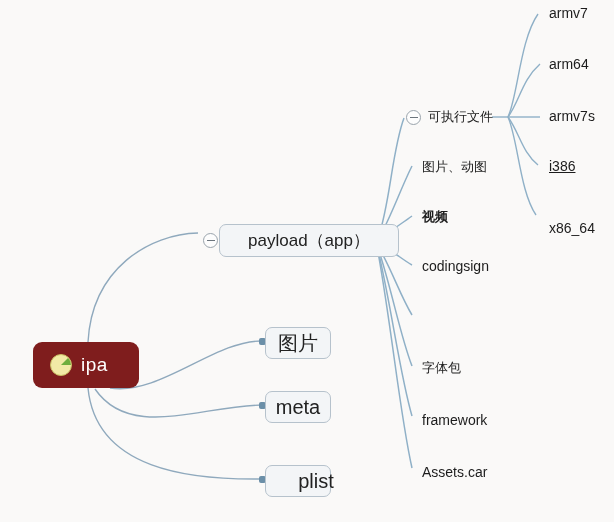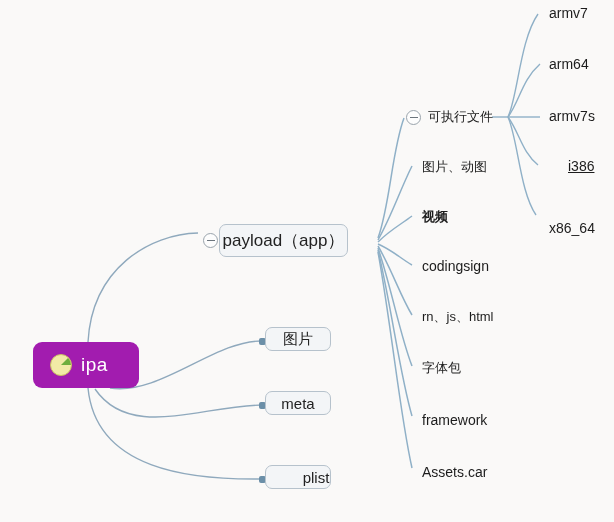--- a/index.html
+++ b/index.html
@@ -26,21 +26,21 @@
     pointer-events: none;
   }
 
   
   .root-node {
     position: absolute;
     left: 33px;
     top: 342px;
     width: 106px;
     height: 46px;
-    background: #a21caf;
+    background: #7f1d1d;
     border-radius: 9px;
     display: flex;
     align-items: center;
     gap: 9px;
     padding-left: 17px;
     box-sizing: border-box;
   }
   .root-icon {
     width: 22px;
     height: 22px;
@@ -78,28 +78,28 @@
     border-radius: 7px;
     display: flex;
     align-items: center;
     justify-content: center;
     box-sizing: border-box;
     color: #222222;
   }
   .box-node.payload {
     left: 219px;
     top: 224px;
-    width: 129px;
+    width: 180px;
     height: 33px;
     font-size: 17px;
   }
   .box-node.small {
     width: 66px;
-    height: 24px;
-    font-size: 15px;
+    height: 32px;
+    font-size: 20px;
   }
   .box-node.n-images { left: 265px; top: 327px; }
   .box-node.n-meta   { left: 265px; top: 391px; }
   .box-node.n-plist  { left: 265px; top: 465px; padding-left: 36px; }
 
   
   .text-node {
     position: absolute;
     font-size: 14px;
     color: #1c1c1c;
@@ -184,27 +184,26 @@
 
   <div class="collapse" style="left:203px; top:233px;"></div>
   <div class="box-node payload">payload（app）</div>
 
   <div class="collapse" style="left:406px; top:110px;"></div>
   <div class="text-node cjk" style="left:428px; top:108px;">可执行文件</div>
 
   <div class="text-node" style="left:549px; top:5px;">armv7</div>
   <div class="text-node" style="left:549px; top:56px;">arm64</div>
   <div class="text-node" style="left:549px; top:108px;">armv7s</div>
-  <div class="text-node" style="left:568px; top:158px;text-decoration:underline;">i386</div>
+  <div class="text-node" style="left:549px; top:158px;text-decoration:underline;">i386</div>
   <div class="text-node" style="left:549px; top:220px;">x86_64</div>
 
   <div class="text-node cjk" style="left:422px; top:158px;">图片、动图</div>
   <div class="text-node cjk" style="left:422px; top:208px;font-weight:bold;">视频</div>
   <div class="text-node" style="left:422px; top:258px;">codingsign</div>
-  <div class="text-node cjk" style="left:422px; top:308px;">rn、js、html</div>
   <div class="text-node cjk" style="left:422px; top:359px;">字体包</div>
   <div class="text-node" style="left:422px; top:412px;">framework</div>
   <div class="text-node" style="left:422px; top:464px;">Assets.car</div>
 
   <div class="dot" style="left:259px; top:338px;"></div>
   <div class="box-node small n-images">图片</div>
 
   <div class="dot" style="left:259px; top:402px;"></div>
   <div class="box-node small n-meta">meta</div>
 

